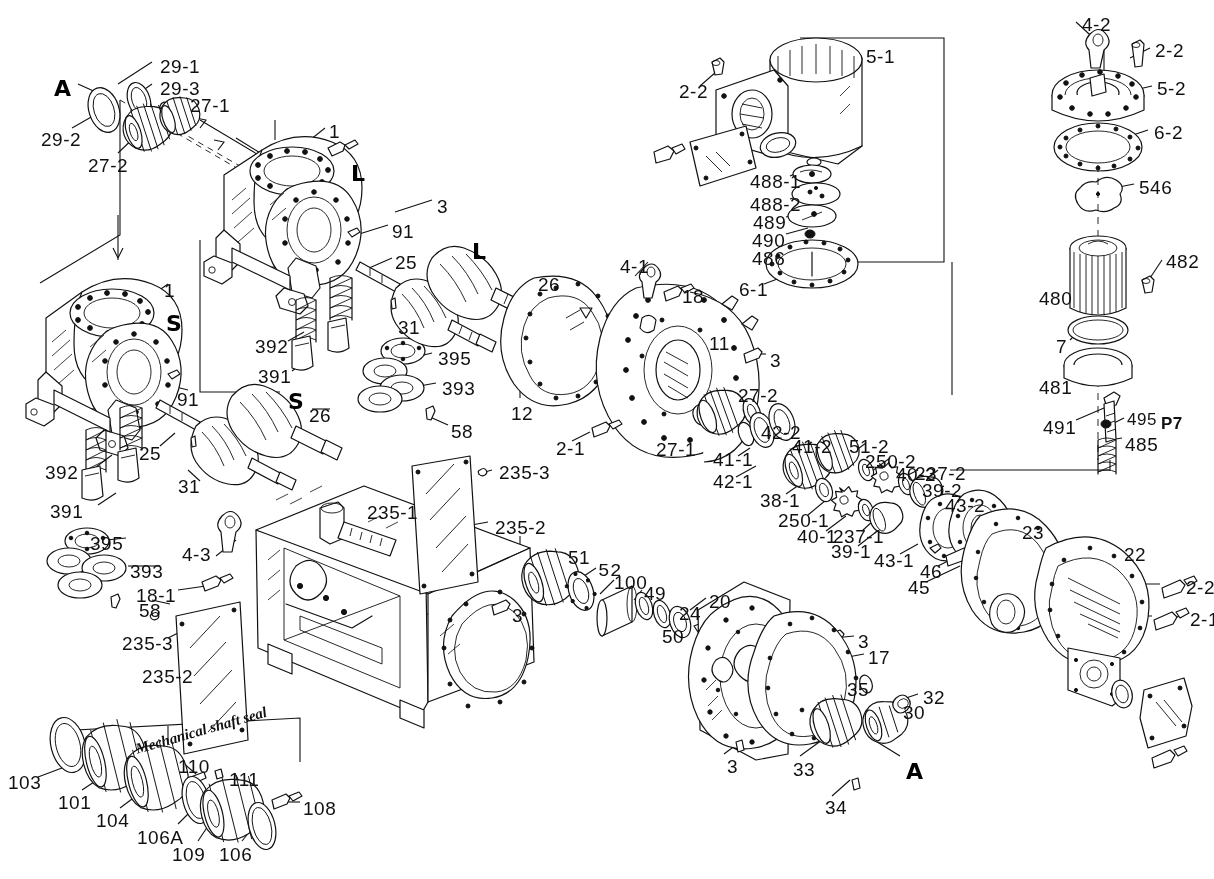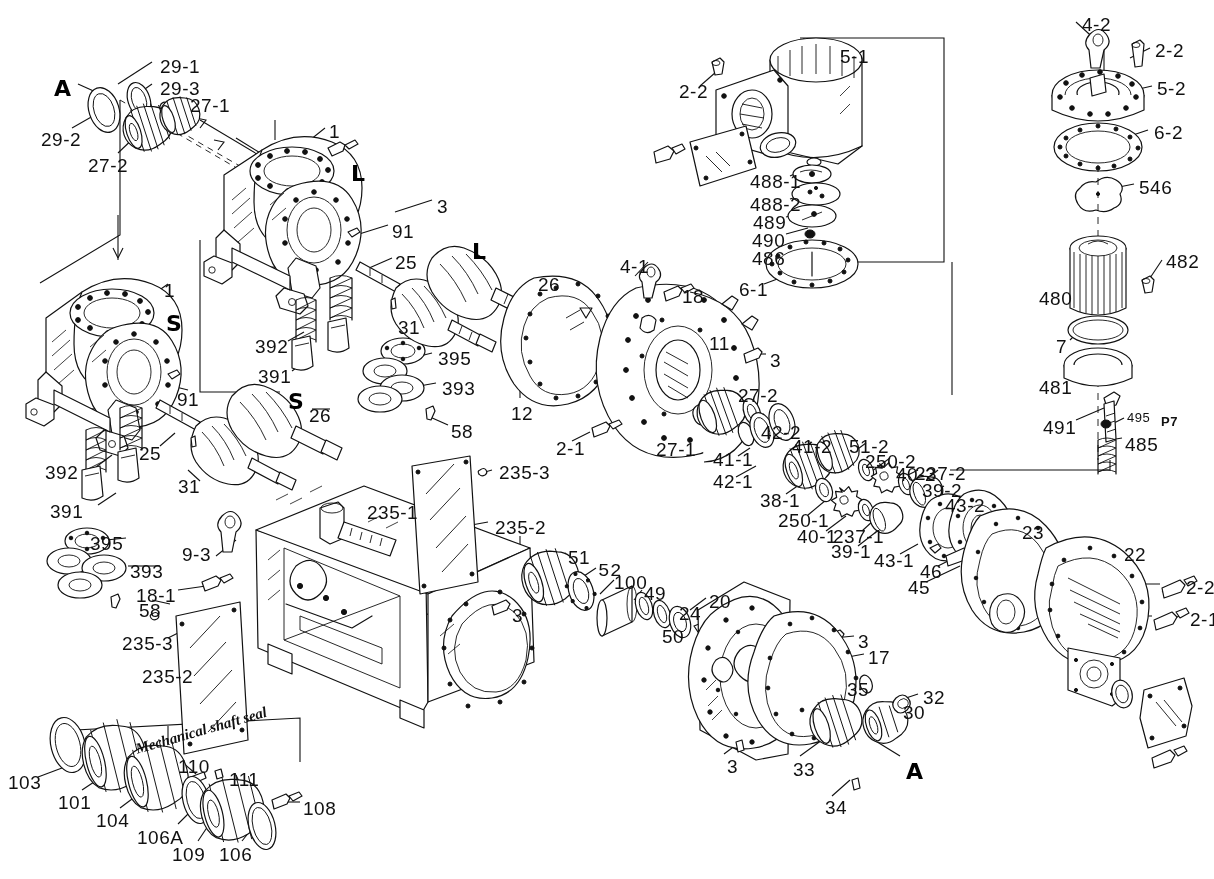--- a/index.html
+++ b/index.html
@@ -16,21 +16,21 @@
     position:absolute;
     font-family:"Liberation Sans", sans-serif;
     font-size:19px;
     color:#111111;
     white-space:nowrap;
     letter-spacing:0.5px;
     transform-origin:0 50%;
     line-height:1;
     user-select:none;
   }
-  .lbl.xs{font-size:13px;}
+  .lbl.xs{font-size:17px;}
   .mark{
     position:absolute;
     font-family:"DejaVu Sans", sans-serif;
     font-weight:bold;
     font-size:22px;
     color:#000;
     line-height:1;
     user-select:none;
   }
   .note{
@@ -1100,21 +1100,21 @@
       <div class="lbl" style="left: 922px; top: 481px;">39-2</div>
       <div class="lbl" style="left: 831px; top: 542px;">39-1</div>
       <div class="lbl" style="left: 945px; top: 496px;">43-2</div>
       <div class="lbl" style="left: 874px; top: 551px;">43-1</div>
       <div class="lbl" style="left: 920px; top: 562px;">46</div>
       <div class="lbl" style="left: 908px; top: 578px;">45</div>
       <div class="lbl" style="left: 1022px; top: 523px;">23</div>
       <div class="lbl" style="left: 1124px; top: 545px;">22</div>
       <div class="lbl" style="left: 1186px; top: 578px;">2-2</div>
       <div class="lbl" style="left: 1190px; top: 610px;">2-1</div>
-      <div class="lbl" style="left: 182px; top: 545px;">9-3</div>
+      <div class="lbl" style="left: 182px; top: 545px;">4-3</div>
       <div class="lbl" style="left: 367px; top: 503px;">235-1</div>
       <div class="lbl" style="left: 499px; top: 463px;">235-3</div>
       <div class="lbl" style="left: 495px; top: 518px;">235-2</div>
       <div class="lbl" style="left: 122px; top: 634px;">235-3</div>
       <div class="lbl" style="left: 142px; top: 667px;">235-2</div>
       <div class="lbl" style="left: 512px; top: 606px;">3</div>
       <div class="lbl" style="left: 568px; top: 548px;">51</div>
       <div class="lbl" style="left: 598px; top: 562px; font-family: Liberation Mono, monospace;">52</div>
       <div class="lbl" style="left: 614px; top: 573px;">100</div>
       <div class="lbl" style="left: 644px; top: 584px;">49</div>
@@ -1132,21 +1132,21 @@
       <div class="lbl" style="left: 8px; top: 773px;">103</div>
       <div class="lbl" style="left: 58px; top: 793px;">101</div>
       <div class="lbl" style="left: 96px; top: 811px;">104</div>
       <div class="lbl" style="left: 137px; top: 828px;">106A</div>
       <div class="lbl" style="left: 172px; top: 845px;">109</div>
       <div class="lbl" style="left: 219px; top: 845px;">106</div>
       <div class="lbl" style="left: 178px; top: 757px;">110</div>
       <div class="lbl" style="left: 229px; top: 770px;">111</div>
       <div class="lbl" style="left: 303px; top: 799px;">108</div>
       <div class="lbl" style="left: 679px; top: 82px;">2-2</div>
-      <div class="lbl" style="left: 840px; top: 47px;">5-1</div>
+      <div class="lbl" style="left: 866px; top: 47px;">5-1</div>
       <div class="lbl" style="left: 750px; top: 172px;">488-1</div>
       <div class="lbl" style="left: 750px; top: 195px;">488-2</div>
       <div class="lbl" style="left: 753px; top: 213px;">489</div>
       <div class="lbl" style="left: 752px; top: 231px;">490</div>
       <div class="lbl" style="left: 752px; top: 249px;">486</div>
       <div class="lbl" style="left: 739px; top: 280px;">6-1</div>
       <div class="lbl" style="left: 1082px; top: 15px;">4-2</div>
       <div class="lbl" style="left: 1155px; top: 41px;">2-2</div>
       <div class="lbl" style="left: 1157px; top: 79px;">5-2</div>
       <div class="lbl" style="left: 1154px; top: 123px;">6-2</div>

